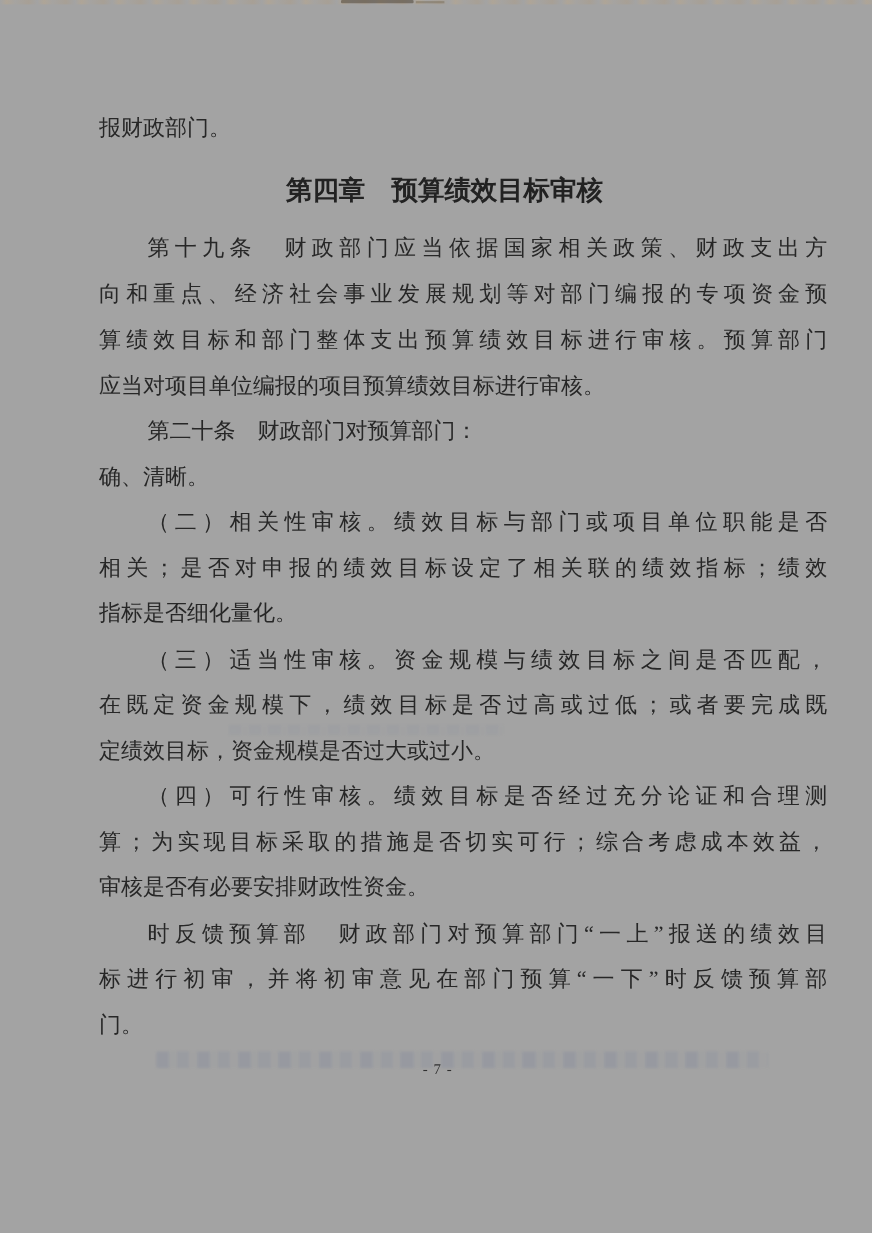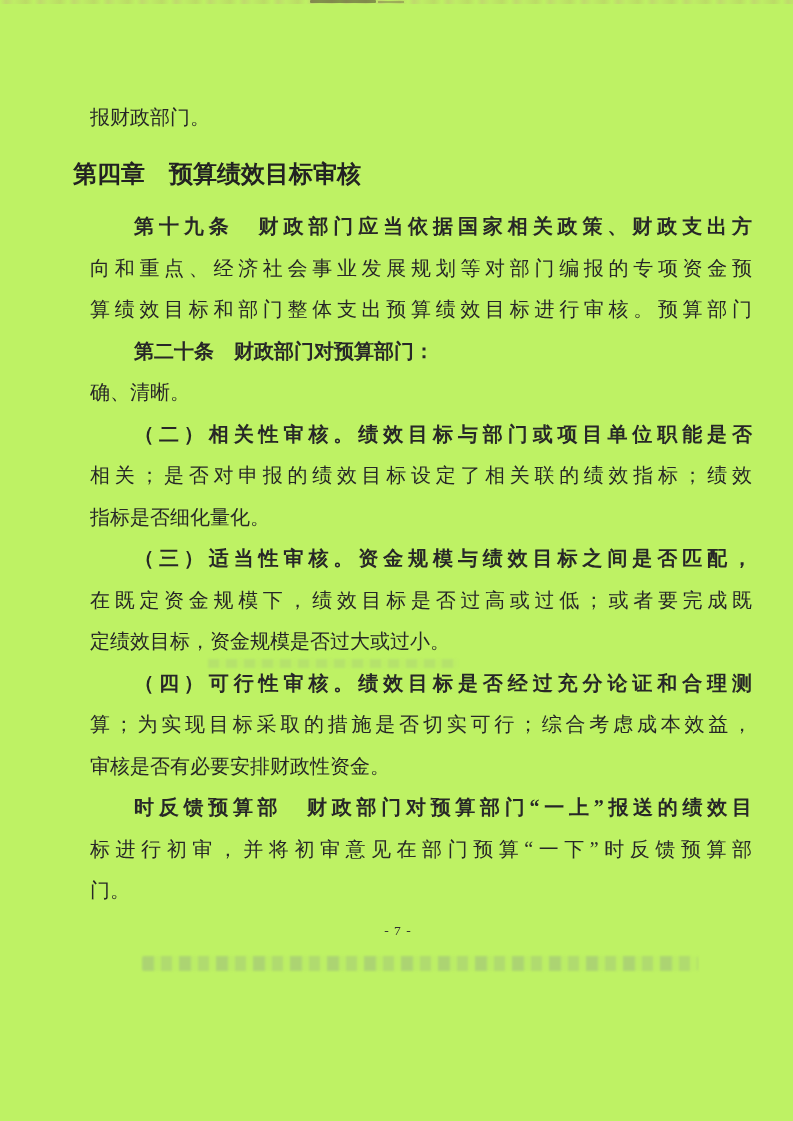--- a/index.html
+++ b/index.html
@@ -4,21 +4,21 @@
 <style>
   html, body {
     margin: 0;
     padding: 0;
     background: #fdfdfb;
   }
   .page {
     position: relative;
     width: 793px;
     height: 1121px;
-    background: #bef264;
+    background: #a3a3a3;
     overflow: hidden;
     font-family: "Liberation Serif", serif;
     color: #272727;
   }
   
   .scan-top {
     position: absolute;
     top: 0; left: 0;
     width: 793px; height: 4px;
     background: repeating-linear-gradient(90deg,
@@ -53,28 +53,28 @@
     line-height: 41.5px;
     height: 41.5px;
     text-align: left;
   }
   .just {
     text-align: justify;
     text-align-last: justify;
   }
   .ind {
     text-indent: 44px;
-    font-weight: bold;
   }
   .heading {
     font-family: "Liberation Sans", sans-serif;
     font-weight: 700;
     font-size: 24px;
     line-height: 41.5px;
     height: 41.5px;
+    text-align: center;
     position: relative;
     left: -17px;
     margin: 14px 0 12px 0;
     color: #222;
   }
   .pagenum {
     font-size: 13.5px;
     line-height: 18px;
     margin-top: 10px;
     text-align: center;
@@ -116,20 +116,21 @@
   <div class="scan-top-dark2"></div>
 
   <div class="content">
     <div class="line">报财政部门。</div>
 
     <div class="heading">第四章　预算绩效目标审核</div>
 
     <div class="line ind just">第十九条　财政部门应当依据国家相关政策、财政支出方</div>
     <div class="line just">向和重点、经济社会事业发展规划等对部门编报的专项资金预</div>
     <div class="line just">算绩效目标和部门整体支出预算绩效目标进行审核。预算部门</div>
+    <div class="line">应当对项目单位编报的项目预算绩效目标进行审核。</div>
     <div class="line ind">第二十条　财政部门对预算部门：</div>
     <div class="line">确、清晰。</div>
     <div class="line ind just">（二）相关性审核。绩效目标与部门或项目单位职能是否</div>
     <div class="line just">相关；是否对申报的绩效目标设定了相关联的绩效指标；绩效</div>
     <div class="line">指标是否细化量化。</div>
     <div class="line ind just">（三）适当性审核。资金规模与绩效目标之间是否匹配，</div>
     <div class="line just">在既定资金规模下，绩效目标是否过高或过低；或者要完成既</div>
     <div class="line">定绩效目标，资金规模是否过大或过小。</div>
     <div class="line ind just">（四）可行性审核。绩效目标是否经过充分论证和合理测</div>
     <div class="line just">算；为实现目标采取的措施是否切实可行；综合考虑成本效益，</div>

